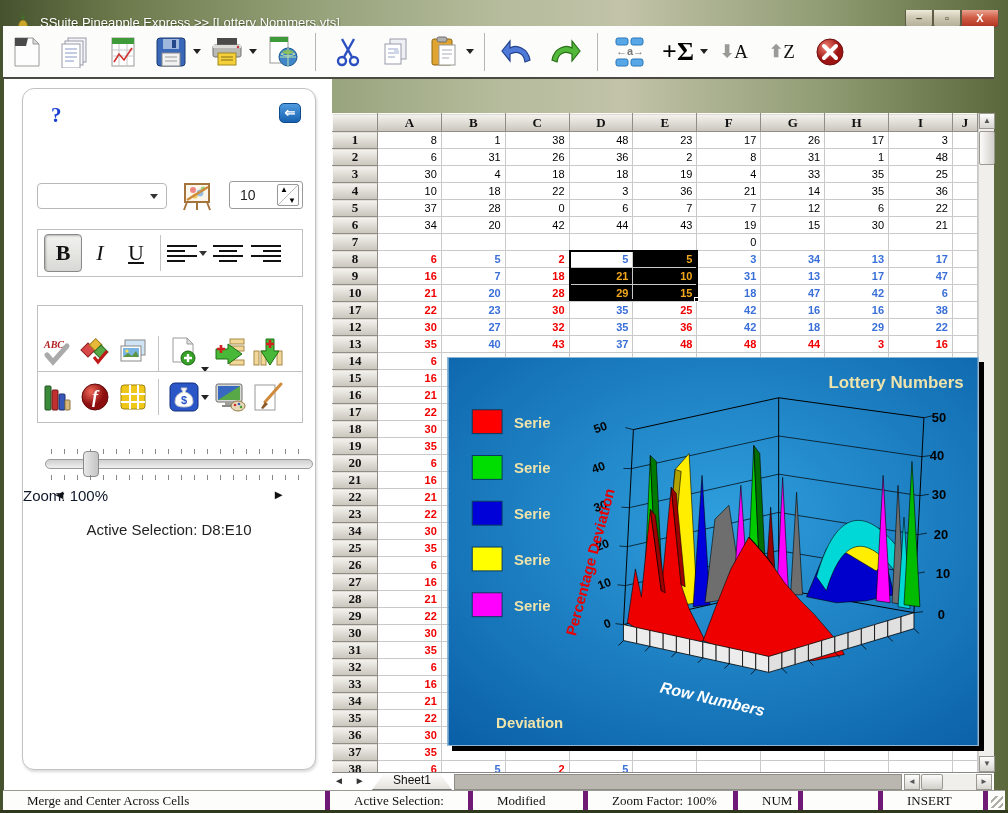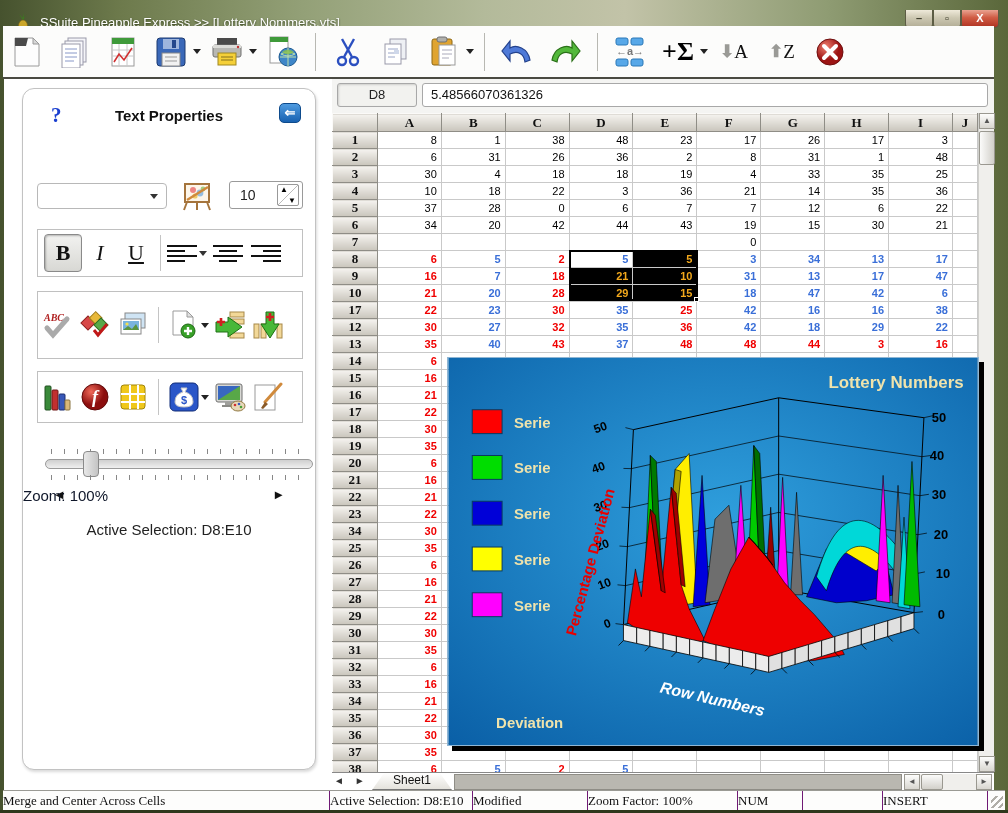--- a/index.html
+++ b/index.html
@@ -50,21 +50,21 @@
                background:linear-gradient(135deg,#fff 49%,#bbb 50%,#fff 51%); font-size:8px; cursor:pointer;}
   #size-spin .up { position:absolute; left:2px; top:0px; }
   #size-spin .dn { position:absolute; right:2px; bottom:0px; }
   .groupbox { position:absolute; left:14px; width:266px; border:1px solid #c0c0c0; background:#fff; display:flex; align-items:center; }
   #fmt-group { top:140px; height:48px; }
   .fmtbtn { font-family:"Liberation Serif",serif; font-size:22px; color:#111; width:36px; text-align:center; cursor:pointer; }
   #bold-btn { font-weight:bold; border:1px solid #8a8a8a; border-radius:4px; background:linear-gradient(#f2f2f0,#d8d8d4); height:38px; line-height:36px; width:38px; margin-left:6px; box-shadow:inset 1px 1px 2px rgba(0,0,0,.25); }
   .vsep { width:1px; height:36px; background:#c4c4c4; margin:0 6px; }
   .alignicon { display:inline-block; width:30px; cursor:pointer; }
   .alignicon i { display:block; height:2px; background:#111; margin:3px 0; }
-  #icons1 { top:202px; height:68px; }
+  #icons1 { top:216px; height:68px;align-items:flex-end; }
   #icons2 { top:282px; height:52px; }
   .pbtn { width:38px; height:40px; display:flex; align-items:center; justify-content:center; cursor:pointer; }
   
   #ticks-top,#ticks-bot { position:absolute; left:28px; width:256px; height:5px;
       background:repeating-linear-gradient(90deg,#888 0 1px,transparent 1px 13px); }
   #ticks-top { top:360px; } #ticks-bot { top:386px; }
   #slider-track { position:absolute; left:22px; top:370px; width:268px; height:10px; border:1px solid #9a9a9a;
                   border-radius:5px; background:linear-gradient(#cfcfcf,#efefef); }
   #slider-thumb { position:absolute; left:60px; top:362px; width:16px; height:26px; border:1px solid #8a8a8a;
                   border-radius:4px; background:linear-gradient(90deg,#e8e8e8,#c4c4c4); cursor:pointer; }
@@ -108,21 +108,21 @@
   #sheet-tab { position:absolute; left:40px; top:0; width:80px; height:17px; background:#fff;
                border-bottom:1px solid #777; clip-path:polygon(12px 0,68px 0,80px 100%,0 100%);
                background:linear-gradient(#fff,#e4e2dc); text-align:center; font-size:12px; color:#111; cursor:pointer;}
   #tab-filler { position:absolute; left:122px; top:1px; width:448px; height:16px; background:#b9b7b0; border:1px solid #8f8d86; }
   #hscroll { position:absolute; left:572px; top:1px; width:88px; height:16px; background:#f0efec; }
   #hthumb { position:absolute; left:17px; top:0; width:22px; height:16px; background:linear-gradient(#fbfbfa,#d2d0ca);
             border:1px solid #9a9890; border-radius:2px; cursor:pointer;}
   
   #statusbar { position:absolute; left:3px; top:790px; width:1002px; height:20px; background:#fdfdfc;
                border-top:1px solid #9a9a94; font-family:"Liberation Serif",serif; font-size:13px; color:#111; }
-  .seg { position:absolute; top:0; height:20px; line-height:19px; padding-left:0; border-right:1px solid #701a75; }
+  .seg { position:absolute; top:0; height:20px; line-height:19px; padding-left:24px; border-right:5px solid #701a75; }
   #seg-hint { left:0; width:327px; }
   #seg-sel  { left:327px; width:143px; }
   #seg-mod  { left:470px; width:115px; }
   #seg-zoom { left:585px; width:150px; }
   #seg-num  { left:735px; width:65px; }
   #seg-gap  { left:800px; width:80px; }
   #seg-ins  { left:880px; width:105px; }
   #grip { position:absolute; right:2px; bottom:2px; width:12px; height:12px;
           background:repeating-linear-gradient(135deg,transparent 0 3px,#b0aea8 3px 5px); }
   
@@ -292,21 +292,20 @@
           </defs>
         <circle cx="15" cy="15" r="13" fill="url(#rg)" stroke="#6e0e0e"></circle>
         <path d="M9 9 L21 21 M21 9 L9 21" stroke="#fff" stroke-width="4" stroke-linecap="round"></path>
       </svg>
     </div>
   </div>
 
   <div id="panel">
     <div id="panel-card">
       <span id="help-q">?</span>
-      <div id="panel-title">Text Properties</div>
       <div id="collapse-btn">⇐</div>
 
 
       <div class="combo" id="color-combo">
         <span class="dd"></span>
       </div>
       <svg id="easel-btn" viewBox="0 0 32 30">
         <rect x="4" y="3" width="24" height="18" fill="#fdf6ea" stroke="#a5743c" stroke-width="2"></rect>
         <circle cx="12" cy="9" r="3" fill="#e86a6a" opacity=".8"></circle>
           <circle cx="19" cy="12" r="3.4" fill="#7ab0e0" opacity=".8"></circle>
@@ -476,24 +475,20 @@
       <div id="slider-track"></div>
       <div id="slider-thumb"></div>
       <div id="ticks-bot"></div>
       <span id="zoom-left-arrow">◄</span>
       <div id="zoom-label">Zoom: 100%</div>
       <span id="zoom-right-arrow">►</span>
       <div id="active-sel-label">Active Selection: D8:E10</div>
     </div>
   </div>
 
-  <div id="formulabar">
-    <div id="cellref">D8</div>
-    <div id="formulaval">5.48566070361326</div>
-  </div>
 
   <div id="grid">
     <table id="gridtable">
         <tbody>
           <tr style="height:18px">
             <th class="hdr" style="width:45px"></th>
             <th class="hdr" style="width:64px">A</th>
             <th class="hdr" style="width:64px">B</th>
             <th class="hdr" style="width:64px">C</th>
             <th class="hdr" style="width:64px">D</th>

